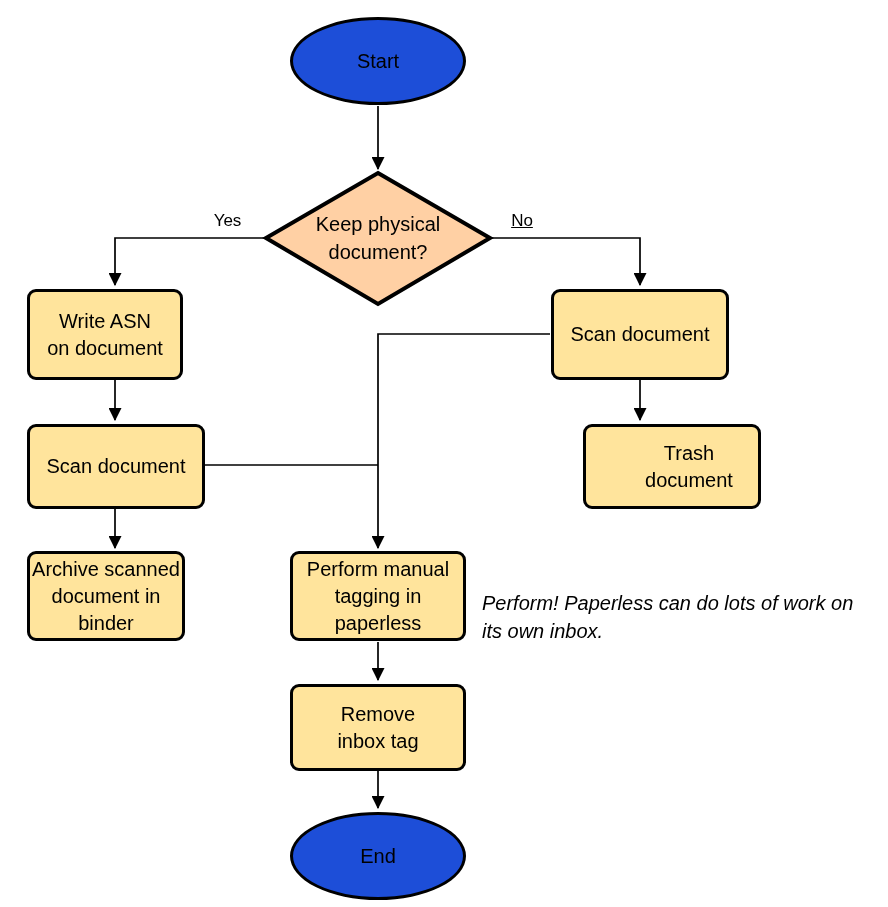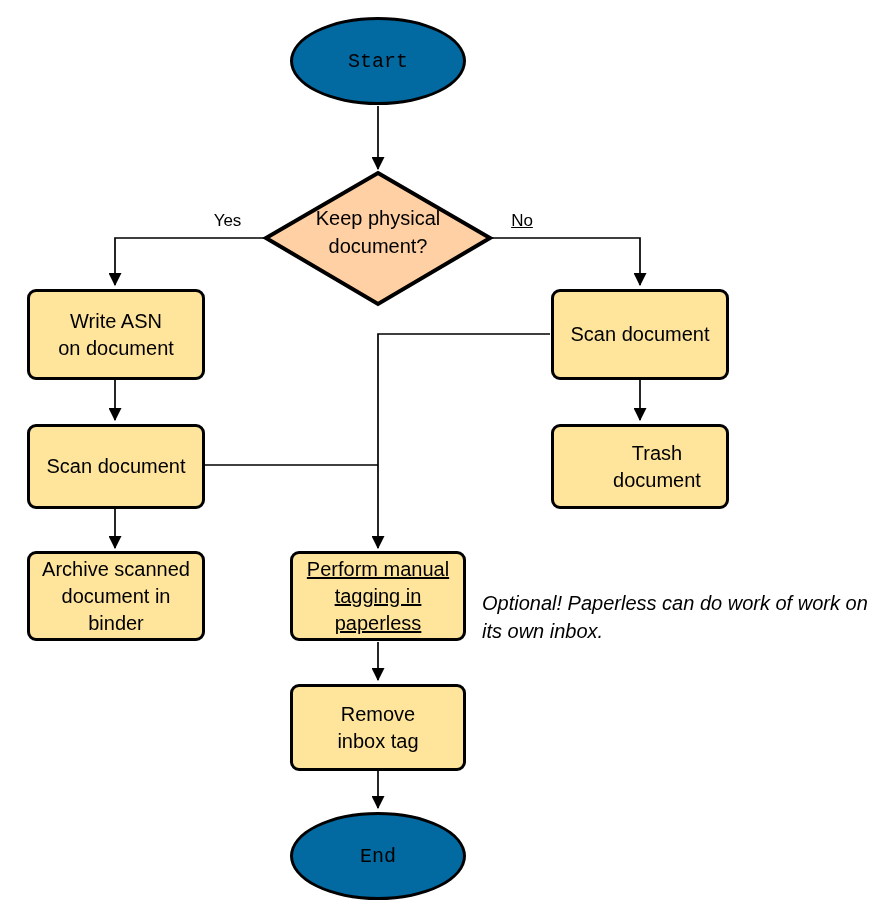--- a/index.html
+++ b/index.html
@@ -37,28 +37,28 @@
     font-size: 20px;
     line-height: 1.35;
     white-space: pre-line;
   }
   .process {
     background: #ffe49c;
     border: 3px solid #000000;
     border-radius: 9px;
   }
   .terminator {
-    background: #0369a1;
+    background: #1d4ed8;
     border: 3.5px solid #000000;
     border-radius: 50%;
-    font-family: Liberation Mono, monospace;
   }
   .decision-label {
     position: absolute;
     display: flex;
+    align-items: center;
     justify-content: center;
     text-align: center;
     font-size: 20px;
     line-height: 1.4;
     white-space: pre-line;
   }
   .edge-label {
     position: absolute;
     font-size: 17px;
     text-align: center;
@@ -102,51 +102,51 @@
 
   <div class="decision-label" style="left:278px; top:204px; width:200px; height:68px;">
     <span>Keep physical
 document?</span>
   </div>
 
   <div class="edge-label" style="left:200px; top:211px; width:55px;">Yes</div>
 
   <div class="edge-label" style="left:497px; top:211px; width:50px;text-decoration:underline;">No</div>
 
-  <div class="node process" style="left:27px; top:289px; width:178px; height:91px;">
+  <div class="node process" style="left:27px; top:289px; width:156px; height:91px;">
     <span>Write ASN
 on document</span>
   </div>
 
   <div class="node process" style="left:27px; top:424px; width:178px; height:85px;">
     <span>Scan document</span>
   </div>
 
-  <div class="node process" style="left:27px; top:551px; width:178px; height:90px;">
+  <div class="node process" style="left:27px; top:551px; width:158px; height:90px;">
     <span>Archive scanned
 document in
 binder</span>
   </div>
 
   <div class="node process" style="left:551px; top:289px; width:178px; height:91px;">
     <span>Scan document</span>
   </div>
 
-  <div class="node process" style="left:551px; top:424px; width:178px; height:85px;padding-left:34px;">
+  <div class="node process" style="left:583px; top:424px; width:178px; height:85px;padding-left:34px;">
     <span>Trash document</span>
   </div>
 
-  <div class="node process" style="left:290px; top:551px; width:176px; height:90px;text-decoration:underline;">
+  <div class="node process" style="left:290px; top:551px; width:176px; height:90px;">
     <span>Perform manual
 tagging in
 paperless</span>
   </div>
 
   <div class="annotation" style="left:482px; top:590px; width:406px;">
-    <div>Optional! Paperless can do work of work on</div>
+    <div>Perform! Paperless can do lots of work on</div>
     <div>its own inbox.</div>
   </div>
 
   <div class="node process" style="left:290px; top:684px; width:176px; height:87px;">
     <span>Remove
 inbox tag</span>
   </div>
 
   <div class="node terminator" style="left:290px; top:812px; width:176px; height:88px;">
     <span>End</span>

